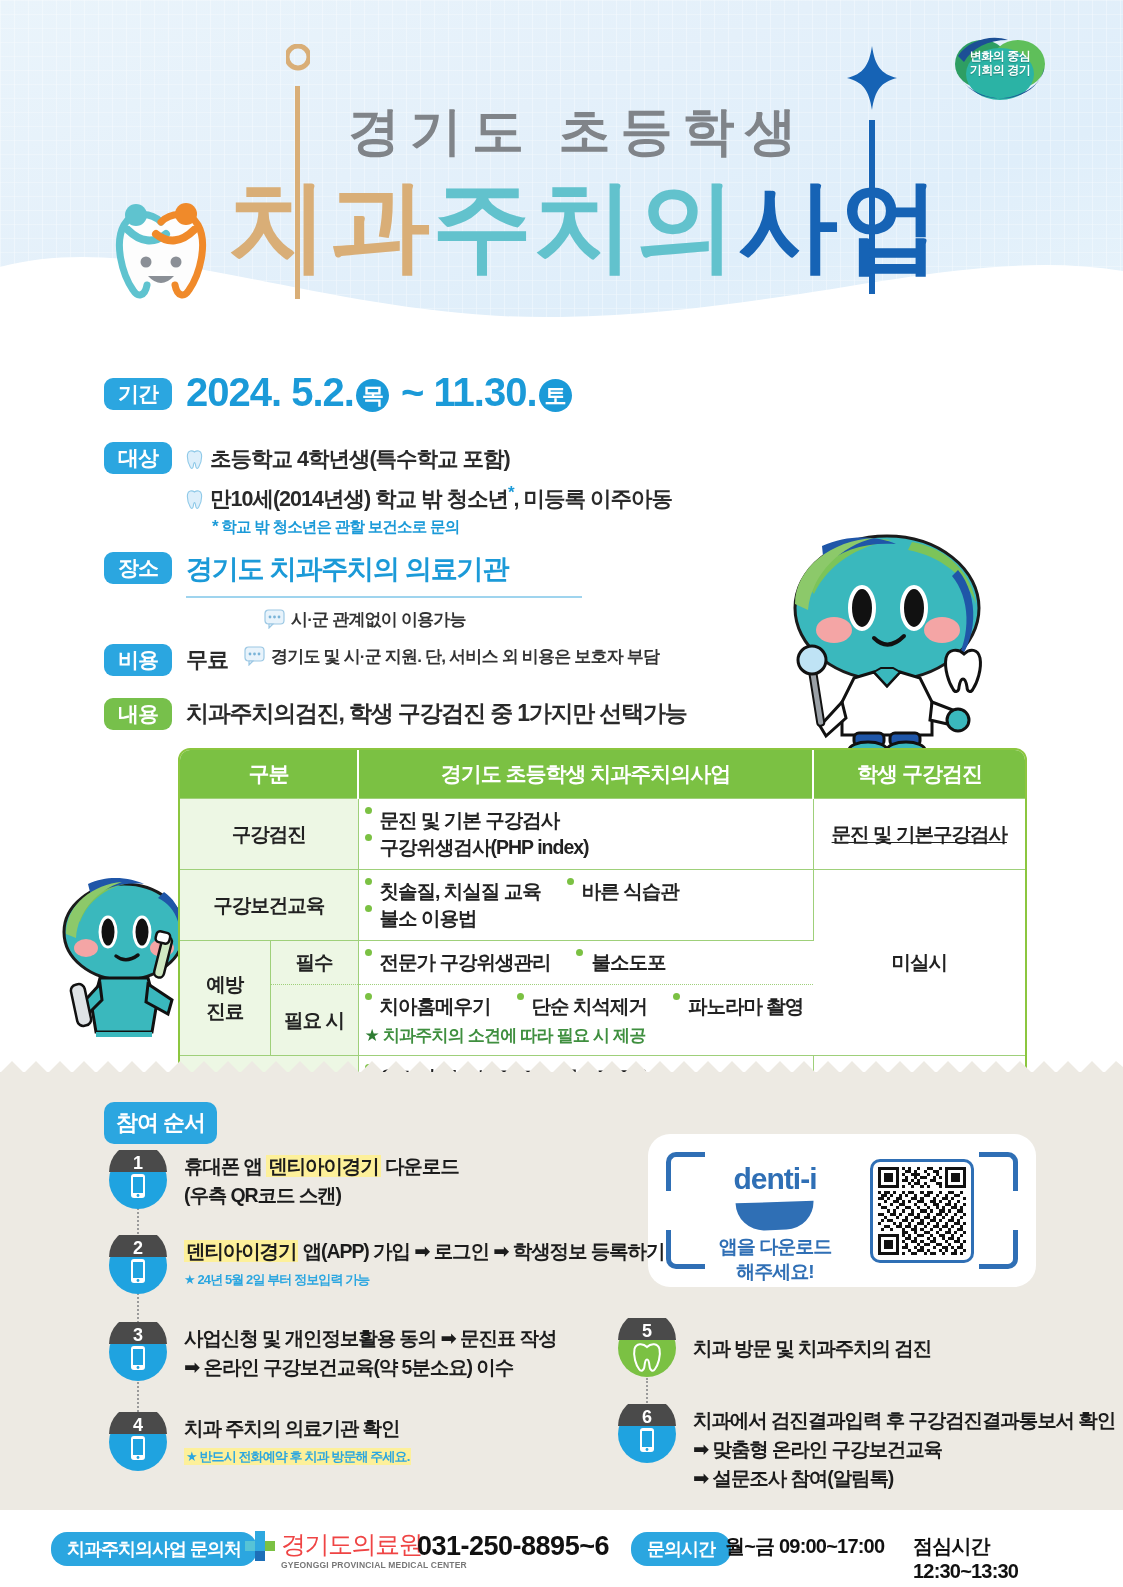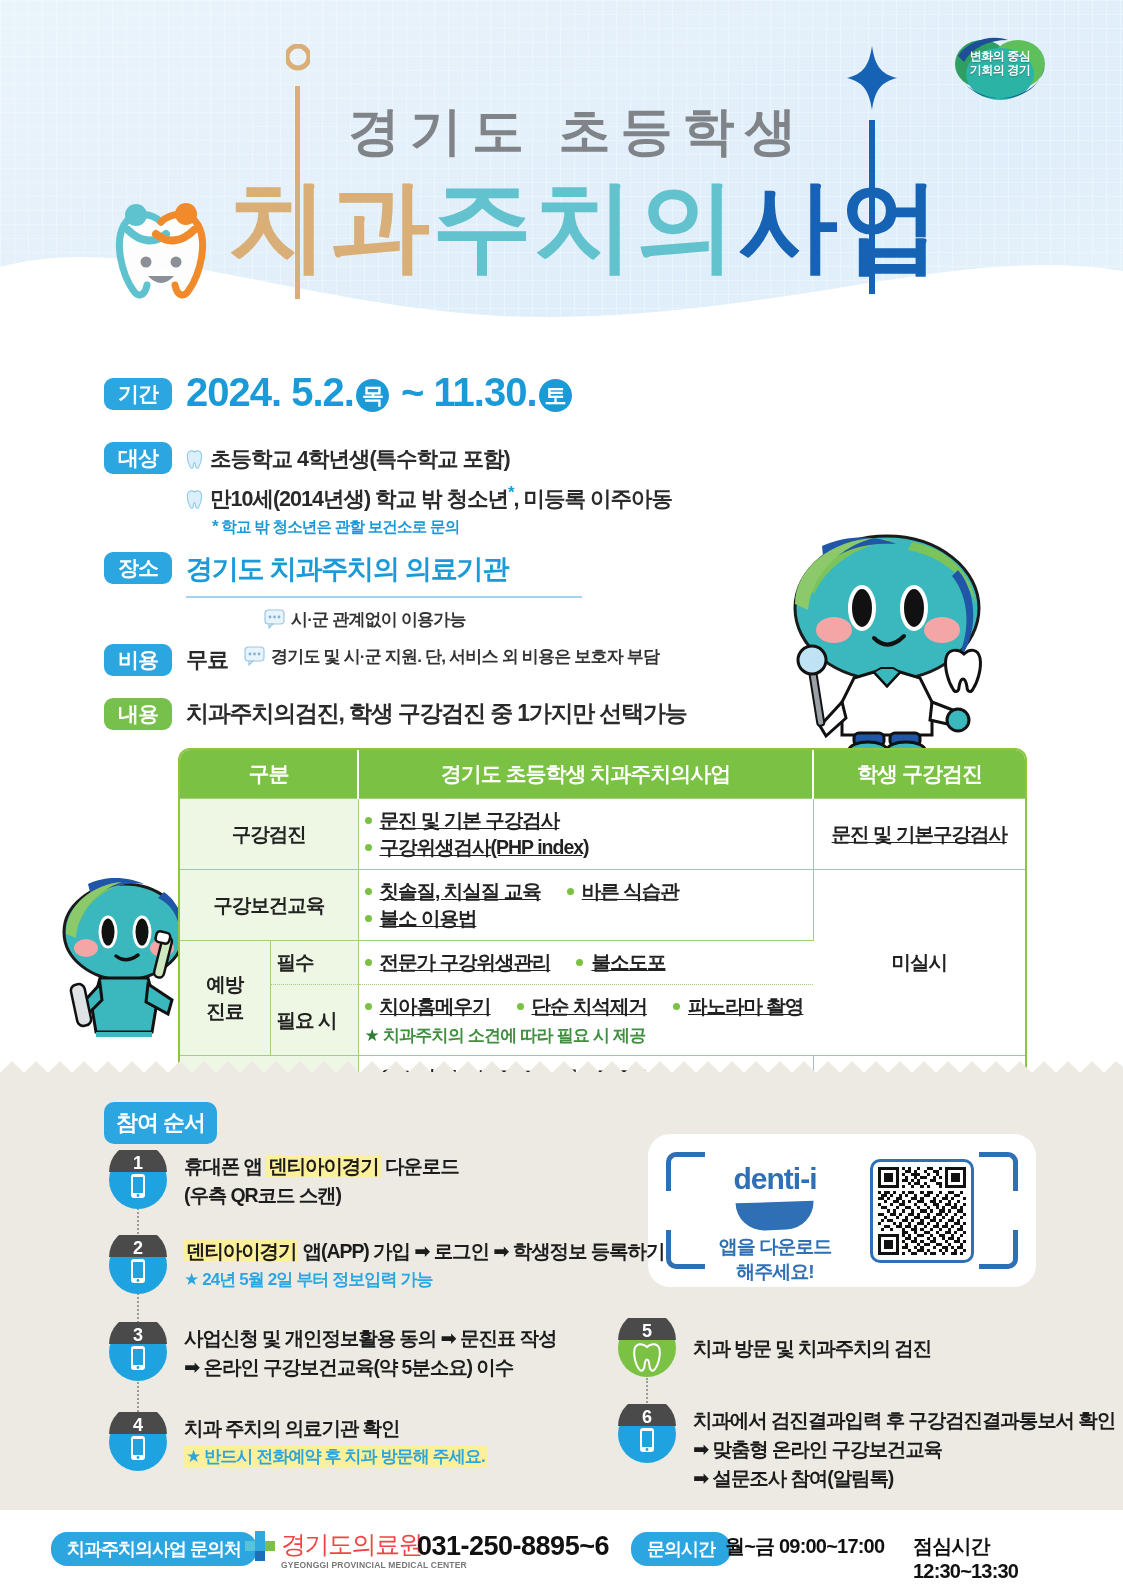--- a/index.html
+++ b/index.html
@@ -123,24 +123,24 @@
     background:#7bc143;color:#fff;font-weight:700;font-size:21px;letter-spacing:-1px;
     padding:10px 4px;border-right:2px solid #fff;text-align:center;
   }
   .tbl th:last-child{border-right:none;}
   .tbl td{
     border-top:1.5px solid #9fd07a;border-right:1.5px solid #9fd07a;
     padding:8px 6px;font-size:19.5px;color:#222;letter-spacing:-1px;vertical-align:middle;
   }
   .tbl td:last-child{border-right:none;}
   .lbl{background:#edf7e4;text-align:center;font-weight:700;font-size:20px;}
-  .lbl-sub{background:#edf7e4;font-weight:700;font-size:19px;}
+  .lbl-sub{background:#edf7e4;text-align:center;font-weight:700;font-size:19px;}
   .dotted-bot{border-bottom:1.5px dotted #9fd07a;}
   .items{display:flex;flex-wrap:wrap;align-items:center;}
-  .itm{display:flex;align-items:center;margin-right:26px;white-space:nowrap;font-weight:600;text-decoration:underline;}
+  .itm{display:flex;align-items:flex-start;margin-right:26px;white-space:nowrap;font-weight:600;}
   .dot{width:7px;height:7px;border-radius:50%;background:#7bc143;margin-right:8px;flex:0 0 auto;}
   .stacked .itm{margin-bottom:7px;width:100%;}
   .starline{color:#3f8f3f;font-size:17px;font-weight:600;margin-top:4px;letter-spacing:-.8px;}
   .starline .stk{color:#2e7d32;}
   .misil{text-align:center;font-size:20px;font-weight:600;}
   .mid{text-align:center;font-size:20px;font-weight:600;text-decoration:underline;}
   .denti-cell{background:#edf7e4;text-align:center;padding:12px 4px;}
   .denti-logo{font-size:22px;font-weight:800;color:#2f6fb5;letter-spacing:-1px;}
   .denti-swoosh{display:inline-block;width:18px;height:10px;background:#2f6fb5;border-radius:0 0 12px 12px;margin-right:5px;vertical-align:1px;}
   .denti-sub{font-size:19px;font-weight:700;color:#222;margin-top:5px;letter-spacing:-1px;}
@@ -162,21 +162,21 @@
   }
 
   .step{position:absolute;}
   .step-badge{position:absolute;left:0;top:0;width:60px;height:60px;}
   .step-num{
     position:absolute;left:0;top:3px;width:60px;text-align:center;
     color:#fff;font-size:18px;font-weight:700;z-index:3;
   }
   .step-txt{position:absolute;left:76px;top:2px;}
   .sl{font-size:19.5px;font-weight:700;color:#1c1c1c;letter-spacing:-1.1px;line-height:29px;white-space:nowrap;}
-  .sl2{font-size:17px;font-weight:700;color:#2ba6e0;letter-spacing:-.9px;line-height:27px;white-space:nowrap;}
+  .sl2{font-size:13px;font-weight:700;color:#2ba6e0;letter-spacing:-.9px;line-height:27px;white-space:nowrap;}
   .hl{background:#fdf09a;padding:0 2px;}
   .hl2{background:#fdf09a;color:#2ba6e0;padding:1px 2px;}
   .connector{position:absolute;width:2px;border-left:2px dotted #9a9a9a;}
 
   
   .qrbox{
     position:absolute;left:648px;top:1134px;width:388px;height:153px;
     background:#fff;border-radius:22px;
   }
   .qr-corner{position:absolute;width:34px;height:34px;border:5px solid #2f6fb5;}

